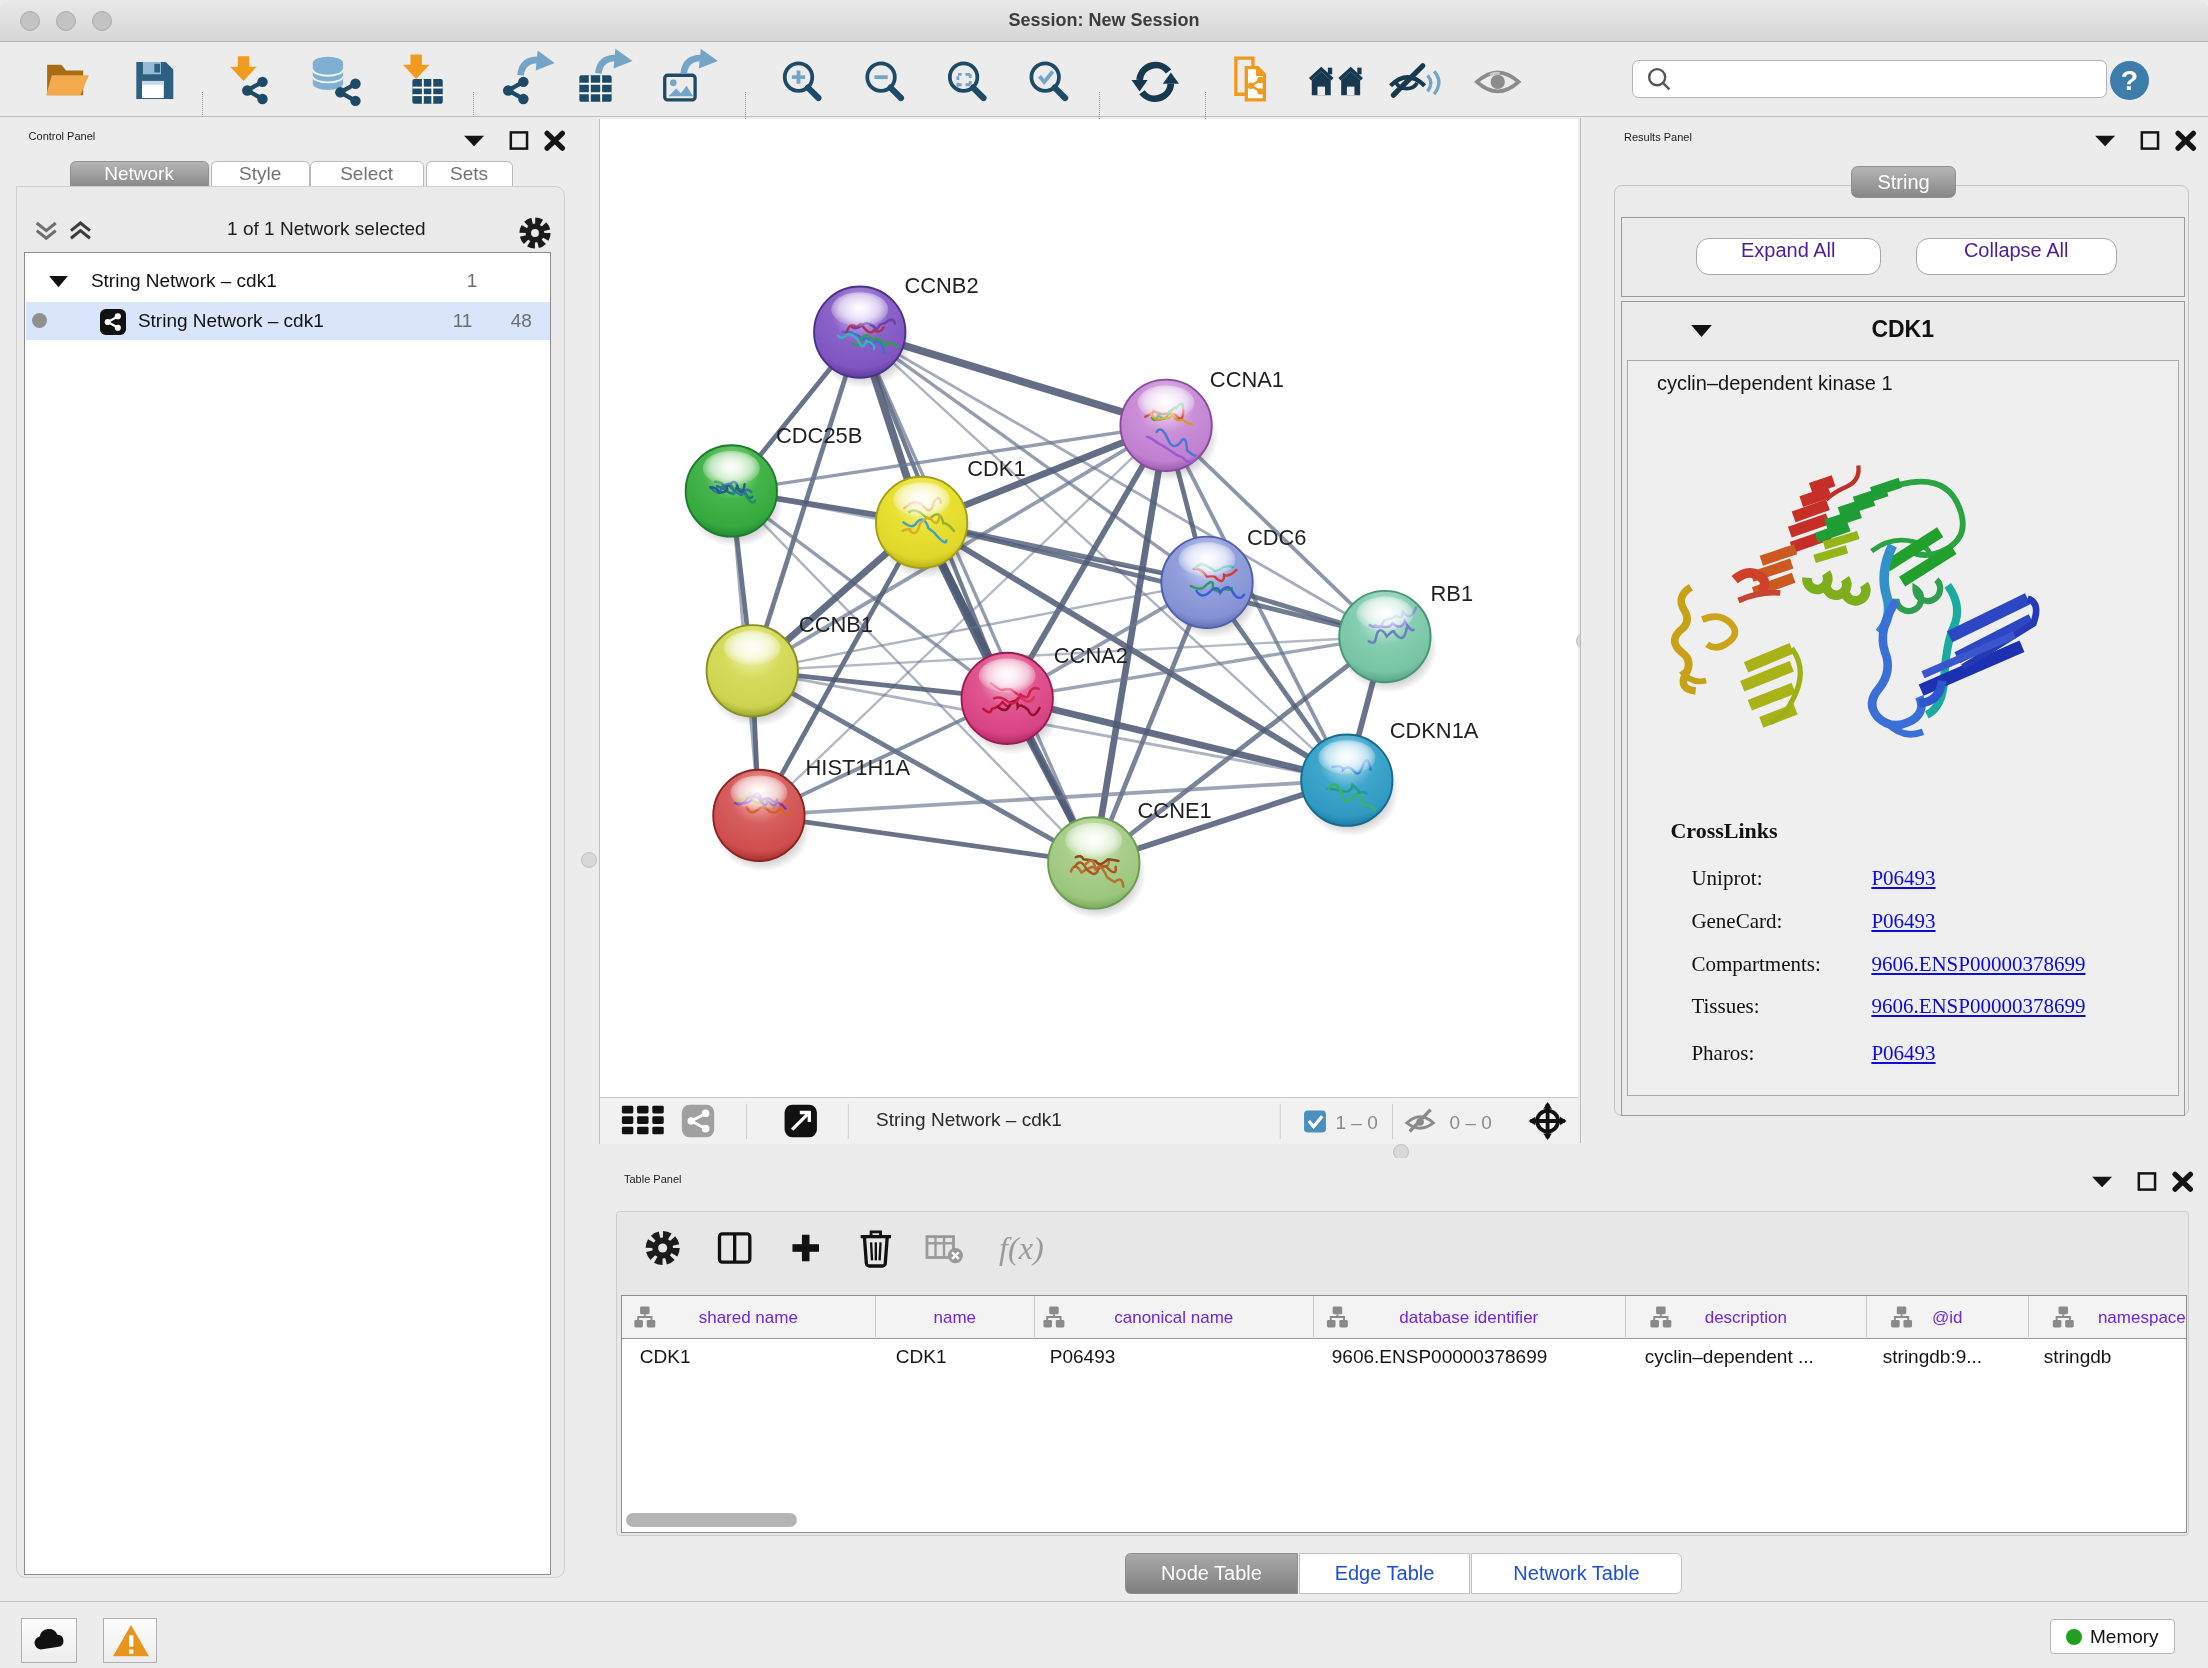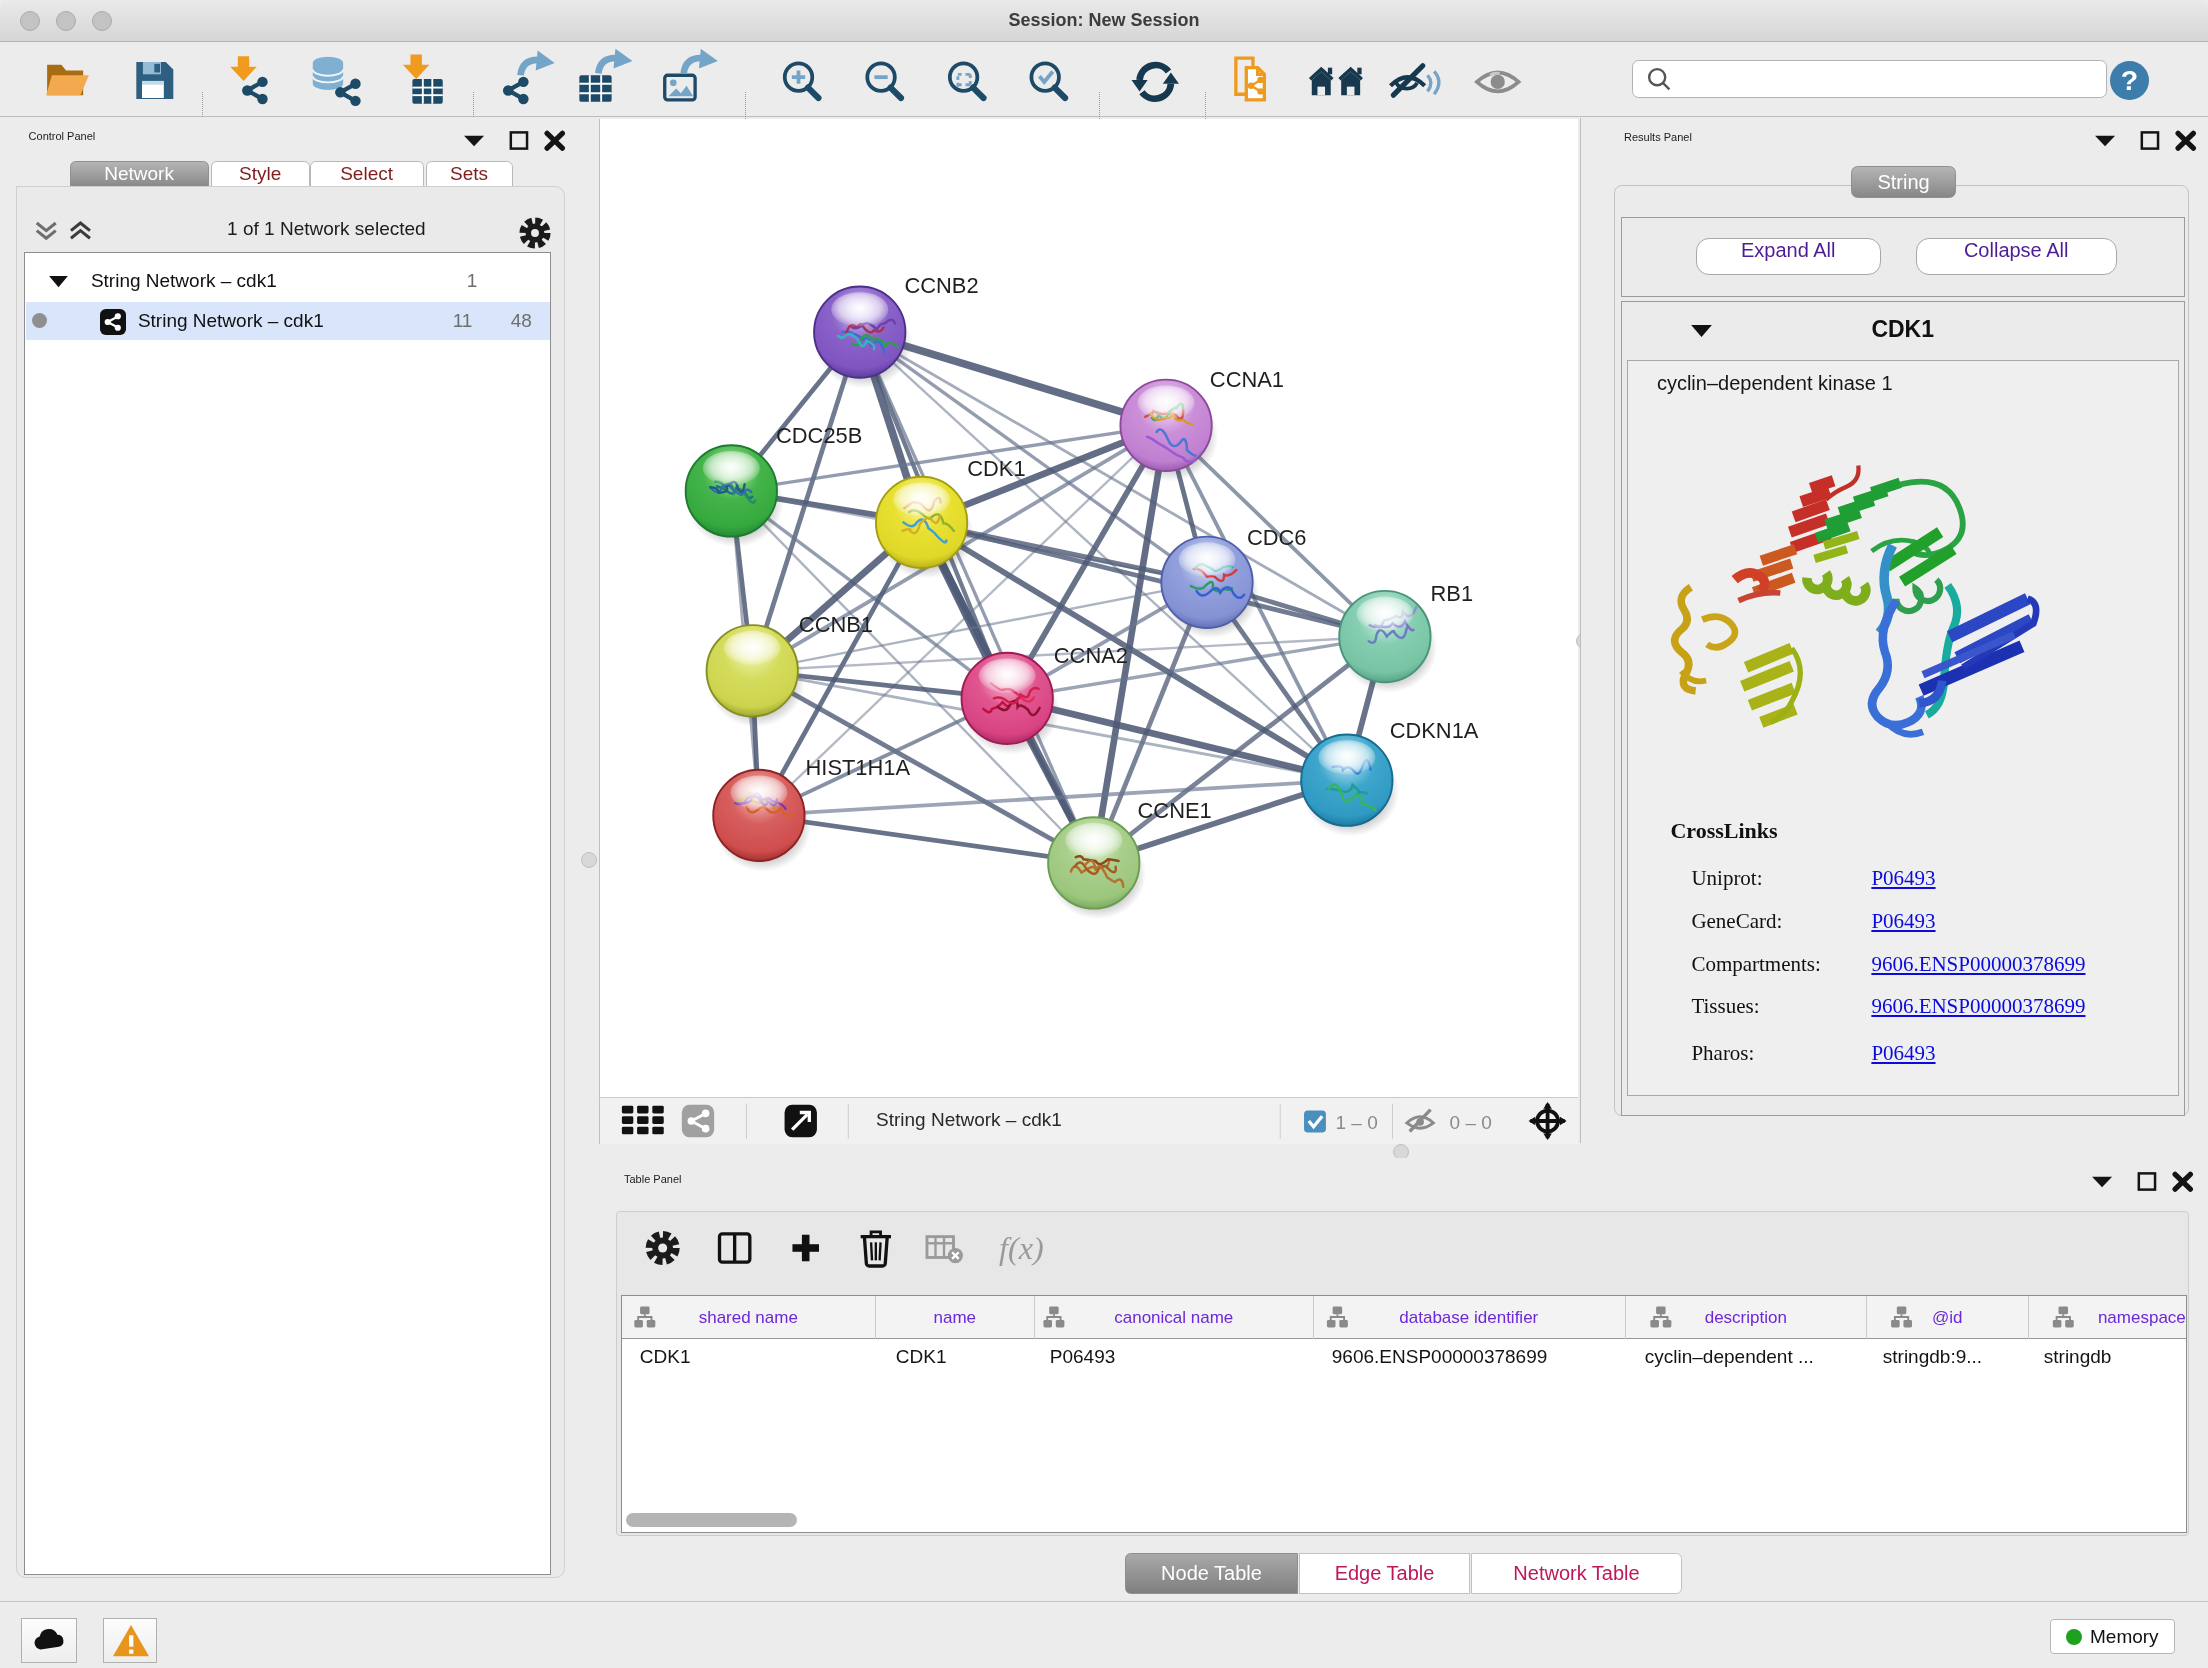--- a/index.html
+++ b/index.html
@@ -9,21 +9,21 @@
 .tl { position:absolute; top:11.4px; width:20px; height:20px; border-radius:50%; background:#c3c3c3; border:1px solid #aaa; }
 #wtitle { position:absolute; top:9.5px; left:0; width:2208px; text-align:center; font-size:18px; font-weight:bold; color:#3d3d3d; }
 #toolbar { left:0; top:43px; width:2208px; height:74px; background:#ececec; border-bottom:1px solid #bdbdbd; }
 .tsep { position:absolute; top:49px; height:61px; width:0; border-left:1.9px dotted #9a9a9a; }
 #searchbox { position:absolute; left:1632px; top:17px; width:475px; height:38px; background:#fff; border:1px solid #b3b3b3; border-radius:6.7px; }
 #helpbtn { position:absolute; left:2110px; top:18px; width:39px; height:39px; border-radius:50%; background:#3d7dac; color:#fff; font-size:28.5px; font-weight:bold; text-align:center; line-height:39px; }
 .ptitle { font-size:11px; color:#1c1c1c; }
 .picons { position:absolute; }
 
 #cpanel { left:7.6px; top:118px; width:582px; height:1483px; background:#ececec; }
-.tab { position:absolute; top:43px; height:27px; font-size:19px; text-align:center; background:#fff; border:1px solid #b9b9b9; border-radius:5.7px 5.7px 0 0; color:#7f1d1d; padding-top:1px; }
+.tab { position:absolute; top:43px; height:27px; font-size:19px; text-align:center; background:#fff; border:1px solid #b9b9b9; border-radius:5.7px 5.7px 0 0; color:#737373; padding-top:1px; }
 .tabsel { background:linear-gradient(#b5b5b5,#888); color:#fff; border-color:#909090; }
 #cpane { position:absolute; left:8.6px; top:68px; width:549px; height:1392px; border:1px solid #cfcfcf; border-radius:0 9.5px 9.5px 9.5px; background:#eaeaea; }
 #netselbar { position:absolute; left:6.7px; top:27.6px; width:529px; height:34px; color:#1c1c1c; font-size:19px; }
 #cplist { position:absolute; left:6.7px; top:65px; width:527px; height:1323px; background:#fff; border:1px solid #8d8d8d; }
 #cprow2 { position:absolute; left:1px; top:49px; width:524px; height:38px; background:#d9e5fa; }
 
 #netpanel { left:599px; top:119px; width:979px; height:978px; background:#fff; border-left:1px solid #c0c0c0; }
 #netstatus { left:599px; top:1097px; width:979px; height:47px; background:#f1f1f1; border-top:1px solid #c9c9c9; border-left:1px solid #c0c0c0; }
 
 #rpanel { left:1580px; top:118px; width:629px; height:1025px; background:#ececec; border-left:1px solid #bdbdbd; }
@@ -36,21 +36,21 @@
 .serif { font-family:"Liberation Serif", serif; }
 .xlink { color:#0b0bdd; text-decoration:underline; font-family:"Liberation Serif", serif; font-size:21px; }
 .xlabel { font-family:Liberation Serif, serif; font-size:21px; color:#111; }
 
 #tpanel { left:590px; top:1158px; width:1619px; height:442px; background:#ececec; }
 #tgroup { position:absolute; left:26px; top:53px; width:1573px; height:325px; border:1px solid #cdcdcd; border-radius:3.8px; background:#e7e7e7; }
 #ttable { position:absolute; left:3.8px; top:83px; width:1566px; height:238px; background:#fff; border:1px solid #8d8d8d; }
 #thead { position:absolute; left:0; top:0; width:1564px; height:43px; background:#f3f3f3; border-bottom:1px solid #989898; }
 .th { position:absolute; top:0; height:43px; font-size:17px; color:#6d28d9; text-align:center; line-height:43px; border-right:1px solid #c9c9c9; }
 .td { position:absolute; top:44px; height:34px; font-size:19px; color:#141414; line-height:34px; }
-.btab { position:absolute; top:395px; height:41px; font-size:20px; text-align:center; line-height:39px; background:#fff; border:1px solid #c2c2c2; color:#be185d; }
+.btab { position:absolute; top:395px; height:41px; font-size:20px; text-align:center; line-height:39px; background:#fff; border:1px solid #c2c2c2; color:#1d4ed8; }
 #bottombar { left:0; top:1601px; width:2208px; height:68px; background:#ececec; border-top:1px solid #c4c4c4;padding-left:32px; }
 .bbtn { position:absolute; top:16px; width:56px; height:45px; background:linear-gradient(#fdfdfd,#ededed); border:1px solid #b0b0b0; }
 #membtn { position:absolute; left:2050px; top:17px; width:125px; height:35px; background:#fff; border:1px solid #b6b6b6; border-radius:3.8px; font-size:19px; color:#111; text-align:center; line-height:33px; }
 .grip { position:absolute; width:16px; height:16px; border-radius:50%; background:#d8d8d8; border:1px solid #c0c0c0; }
 </style>
 </head>
 <body>
 <div id="titlebar" class="abs">
   <div class="tl" style="left:20px"></div>
   <div class="tl" style="left:56px"></div>

